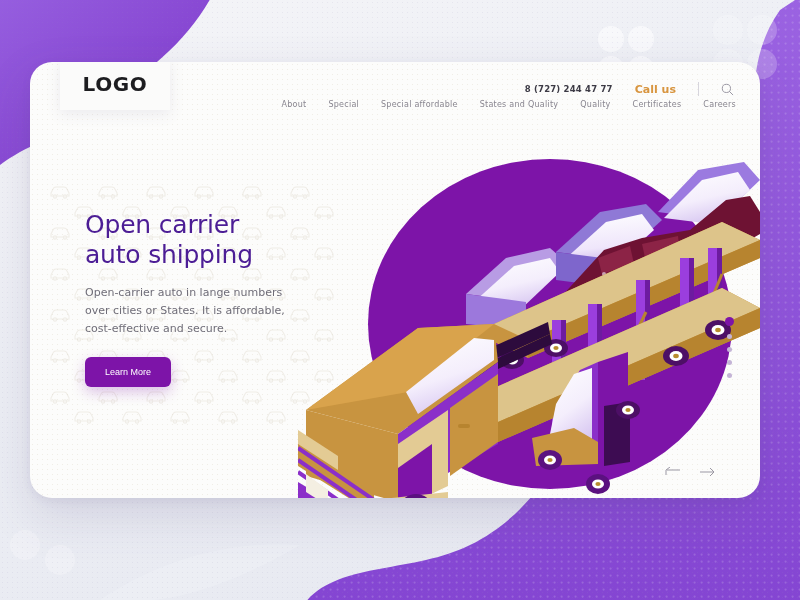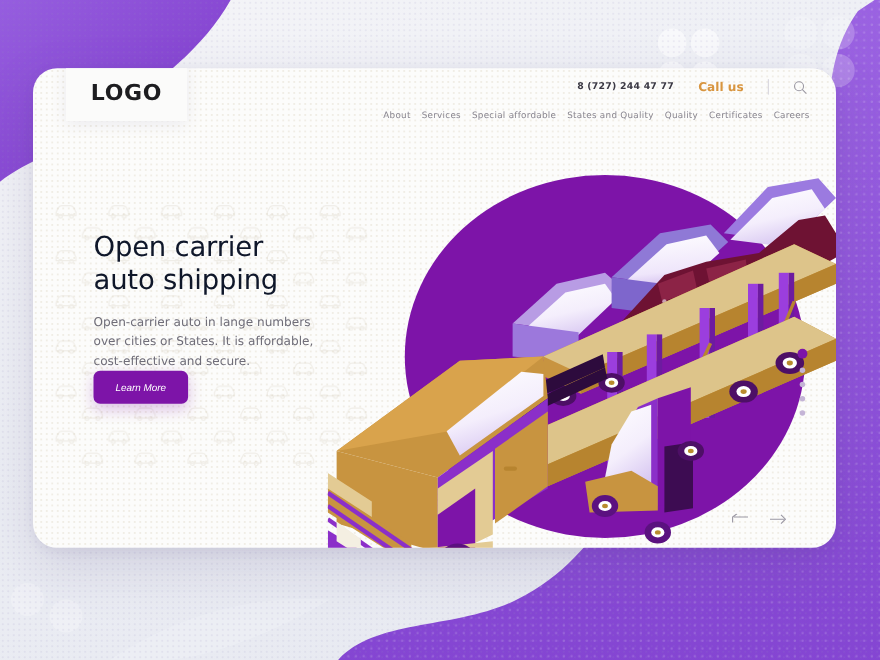--- a/index.html
+++ b/index.html
@@ -77,71 +77,71 @@
   #logo-plate .logo-text {
     font-family:"DejaVu Sans", sans-serif;
     font-weight:bold;
     font-size:20px;
     letter-spacing:0.6px;
     color:#1d1d20;
   }
 
   
   .topline {
-    position:absolute; right:26px; top:10px;
+    position:absolute; right:26px; top:20px;
     display:flex; align-items:center; gap:22px;
     font-size:9px;
   }
   .phone { color:#3c3a45; letter-spacing:0.2px; font-weight:600; font-size:8.5px; }
   .callus { color:#d8953f; font-weight:600; font-size:11px; }
   .divider-v { width:1px; height:14px; background:#d7d5dd; }
   .search-btn { display:flex; align-items:center; }
 
   
   nav {
     position:absolute; right:24px; top:38px;
-    display:flex; align-items:center; gap:10px;
+    display:flex; align-items:center; gap:22px;
   }
   nav .nav-item {
     font-size:8px;
     color:#88858f;
     letter-spacing:0.25px;
     white-space:nowrap;
     cursor:pointer;
   }
 
   
   #hero { position:absolute; left:55px; top:148px; width:250px; }
   #hero h1 {
     font-family:"DejaVu Sans", sans-serif;
     font-size:25px;
     line-height:1.20;
     font-weight:400;
-    color:#0f172a;
+    color:#4c1d95;
     letter-spacing:-0.2px;
     white-space:pre-line;
   }
   #hero p {
     margin-top:14px;
     font-size:11px;
     line-height:1.62;
     color:#6f6d78;
     white-space:pre-line;
   }
   #learn-more {
+    margin-top:20px;
     display:inline-block;
     padding:10px 20px;
     background:#7d14a8;
     color:#ffffff;
     font-size:9px;
     border:none;
     border-radius:6px;
     cursor:pointer;
     box-shadow:0 5px 14px rgba(125,20,168,0.26);
-    font-style:italic;
   }
 
   
   #illustration {
     position:absolute;
     left:268px; top:0px;
     width:462px; height:462px;
   }
 
   
@@ -243,21 +243,21 @@
       <span class="search-btn">
         <svg width="13" height="13" viewBox="0 0 13 13">
           <circle cx="5.4" cy="5.4" r="4.1" fill="none" stroke="#9b98a3" stroke-width="1"></circle>
           <line x1="8.5" y1="8.5" x2="11.8" y2="11.8" stroke="#9b98a3" stroke-width="1" stroke-linecap="round"></line>
         </svg>
       </span>
     </div>
 
     <nav>
       <span class="nav-item">About</span>
-      <span class="nav-item">Services</span>
+      <span class="nav-item">Special</span>
       <span class="nav-item">Special affordable</span>
       <span class="nav-item">States and Quality</span>
       <span class="nav-item">Quality</span>
       <span class="nav-item">Certificates</span>
       <span class="nav-item">Careers</span>
     </nav>
 
     <svg id="illustration" viewBox="0 0 462 462">
       <defs>
         <linearGradient id="wsGrad" x1="0" y1="0" x2="0.4" y2="1">

